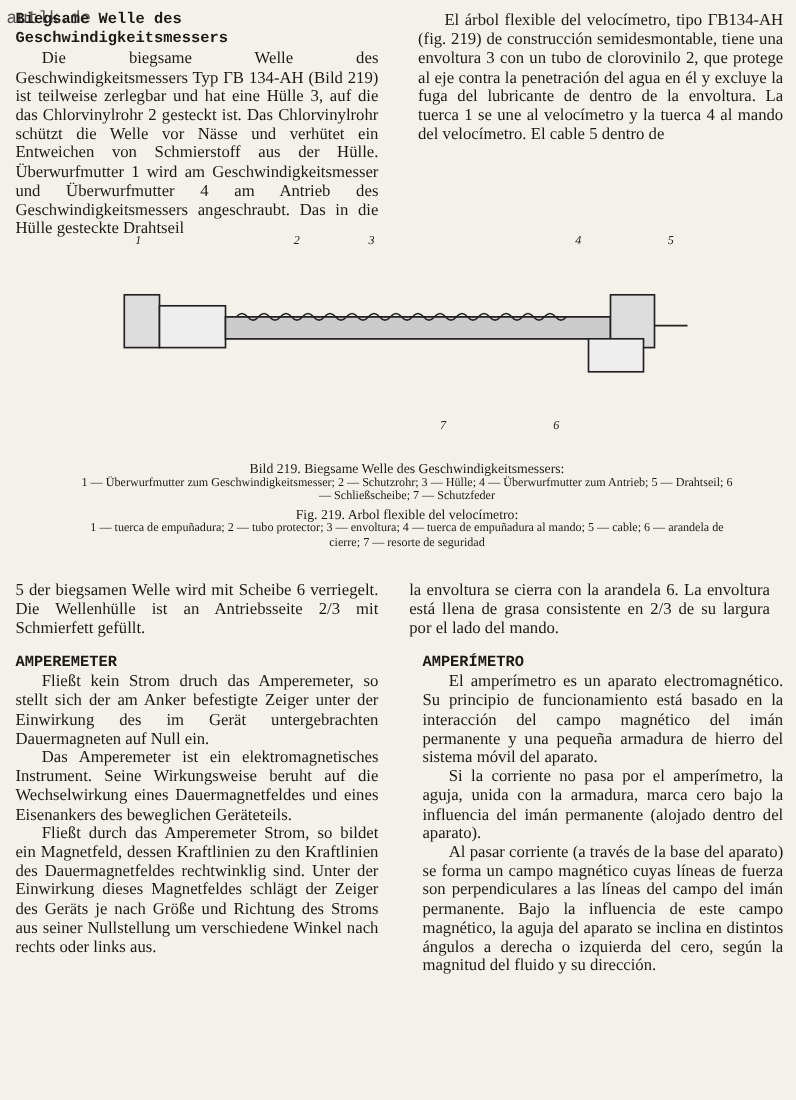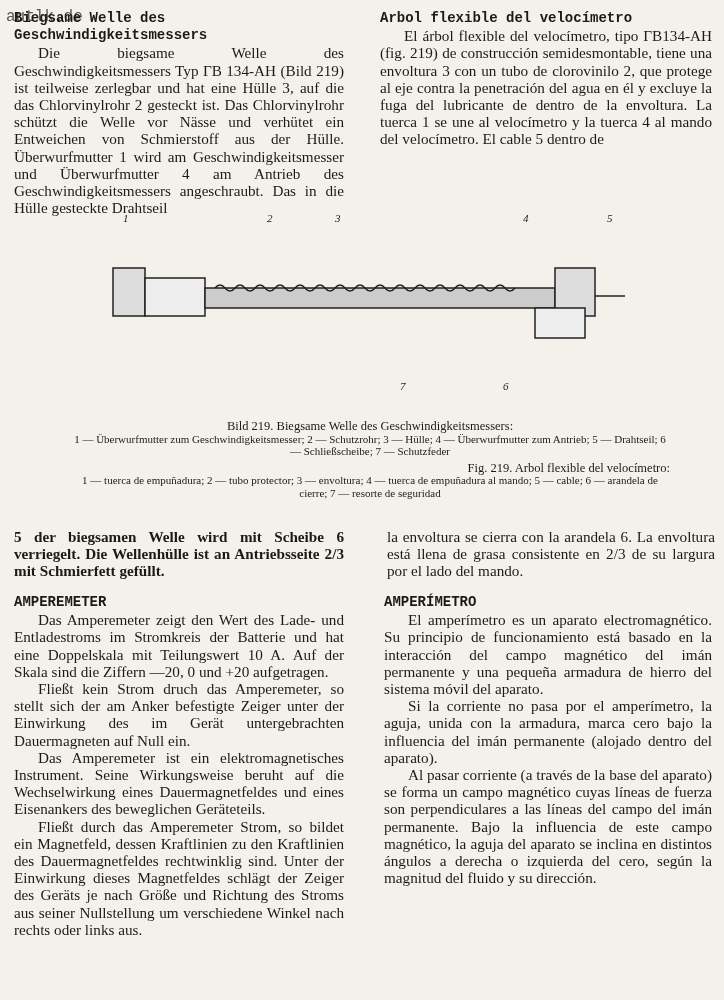--- a/index.html
+++ b/index.html
@@ -16,21 +16,20 @@
 </head>
 <body>
 
 <div class="watermark">autlk.de</div>
 
 <div class="col" style="left:14px; top:10px; width:330px;">
   <p class="h">Biegsame Welle des Geschwindigkeitsmessers</p>
   <p>Die biegsame Welle des Geschwindigkeitsmessers Typ ГВ 134-АН (Bild 219) ist teilweise zerlegbar und hat eine Hülle 3, auf die das Chlorvinylrohr 2 gesteckt ist. Das Chlorvinylrohr schützt die Welle vor Nässe und verhütet ein Entweichen von Schmierstoff aus der Hülle. Überwurfmutter 1 wird am Geschwindigkeitsmesser und Überwurfmutter 4 am Antrieb des Geschwindigkeitsmessers angeschraubt. Das in die Hülle gesteckte Drahtseil</p>
 </div>
 <div class="col" style="left:380px; top:10px; width:332px;">
-  <p class="h">Arbol flexible del velocímetro</p>
   <p>El árbol flexible del velocímetro, tipo ГВ134-АН (fig. 219) de construcción semidesmontable, tiene una envoltura 3 con un tubo de clorovinilo 2, que protege al eje contra la penetración del agua en él y excluye la fuga del lubricante de dentro de la envoltura. La tuerca 1 se une al velocímetro y la tuerca 4 al mando del velocímetro. El cable 5 dentro de</p>
 </div>
 
 <svg class="fig" viewBox="0 0 545 200">
   <g stroke="#222" fill="none" stroke-width="1.5">
     <rect x="18" y="60" width="32" height="48" fill="#ddd"></rect>
     <rect x="50" y="70" width="60" height="38" fill="#eee"></rect>
     <path d="M110 80 L460 80 L460 100 L110 100 Z" fill="#ccc"></path>
     <path d="M120 80 q5 -6 10 0 q5 6 10 0 q5 -6 10 0 q5 6 10 0 q5 -6 10 0 q5 6 10 0 q5 -6 10 0 q5 6 10 0 q5 -6 10 0 q5 6 10 0 q5 -6 10 0 q5 6 10 0 q5 -6 10 0 q5 6 10 0 q5 -6 10 0 q5 6 10 0 q5 -6 10 0 q5 6 10 0 q5 -6 10 0 q5 6 10 0 q5 -6 10 0 q5 6 10 0 q5 -6 10 0 q5 6 10 0 q5 -6 10 0 q5 6 10 0 q5 -6 10 0 q5 6 10 0 q5 -6 10 0 q5 6 10 0"></path>
     <rect x="460" y="60" width="40" height="48" fill="#ddd"></rect>
@@ -44,34 +43,33 @@
     <text x="428" y="14">4</text>
       <text x="512" y="14">5</text>
       <text x="408" y="182">6</text>
       <text x="305" y="182">7</text>
   </g>
 </svg>
 
 <div class="cap" style="top:420px;">
   <div class="t">Bild 219. Biegsame Welle des Geschwindigkeitsmessers:</div>
   <div>1 — Überwurfmutter zum Geschwindigkeitsmesser; 2 — Schutzrohr; 3 — Hülle; 4 — Überwurfmutter zum Antrieb; 5 — Drahtseil; 6 — Schließscheibe; 7 — Schutzfeder</div>
-  <div class="t" style="margin-top:4px;text-align:right;">Fig. 219. Arbol flexible del velocímetro:</div>
+  <div class="t" style="margin-top:4px;">Fig. 219. Arbol flexible del velocímetro:</div>
   <div>1 — tuerca de empuñadura; 2 — tubo protector; 3 — envoltura; 4 — tuerca de empuñadura al mando; 5 — cable; 6 — arandela de cierre; 7 — resorte de seguridad</div>
 </div>
 
-<div class="col" style="left:14px; top:528px; width:330px;font-weight:bold;">
+<div class="col" style="left:14px; top:528px; width:330px;">
   <p style="text-indent:0">5 der biegsamen Welle wird mit Scheibe 6 verriegelt. Die Wellenhülle ist an Antriebsseite 2/3 mit Schmierfett gefüllt.</p>
 </div>
-<div class="col" style="left:387px; top:528px; width:328px;">
+<div class="col" style="left:372px; top:528px; width:328px;">
   <p style="text-indent:0">la envoltura se cierra con la arandela 6. La envoltura está llena de grasa consistente en 2/3 de su largura por el lado del mando.</p>
 </div>
 
 <div class="col" style="left:14px; top:594px; width:330px;">
   <p class="h">AMPEREMETER</p>
-  <p>Das Amperemeter zeigt den Wert des Lade- und Entladestroms im Stromkreis der Batterie und hat eine Doppelskala mit Teilungswert 10 A. Auf der Skala sind die Ziffern —20, 0 und +20 aufgetragen.</p>
   <p>Fließt kein Strom druch das Amperemeter, so stellt sich der am Anker befestigte Zeiger unter der Einwirkung des im Gerät untergebrachten Dauermagneten auf Null ein.</p>
   <p>Das Amperemeter ist ein elektromagnetisches Instrument. Seine Wirkungsweise beruht auf die Wechselwirkung eines Dauermagnetfeldes und eines Eisenankers des beweglichen Geräteteils.</p>
   <p>Fließt durch das Amperemeter Strom, so bildet ein Magnetfeld, dessen Kraftlinien zu den Kraftlinien des Dauermagnetfeldes rechtwinklig sind. Unter der Einwirkung dieses Magnetfeldes schlägt der Zeiger des Geräts je nach Größe und Richtung des Stroms aus seiner Nullstellung um verschiedene Winkel nach rechts oder links aus.</p>
 </div>
 <div class="col" style="left:384px; top:594px; width:328px;">
   <p class="h">AMPERÍMETRO</p>
   <p>El amperímetro es un aparato electromagnético. Su principio de funcionamiento está basado en la interacción del campo magnético del imán permanente y una pequeña armadura de hierro del sistema móvil del aparato.</p>
   <p>Si la corriente no pasa por el amperímetro, la aguja, unida con la armadura, marca cero bajo la influencia del imán permanente (alojado dentro del aparato).</p>
   <p>Al pasar corriente (a través de la base del aparato) se forma un campo magnético cuyas líneas de fuerza son perpendiculares a las líneas del campo del imán permanente. Bajo la influencia de este campo magnético, la aguja del aparato se inclina en distintos ángulos a derecha o izquierda del cero, según la magnitud del fluido y su dirección.</p>
 </div>

